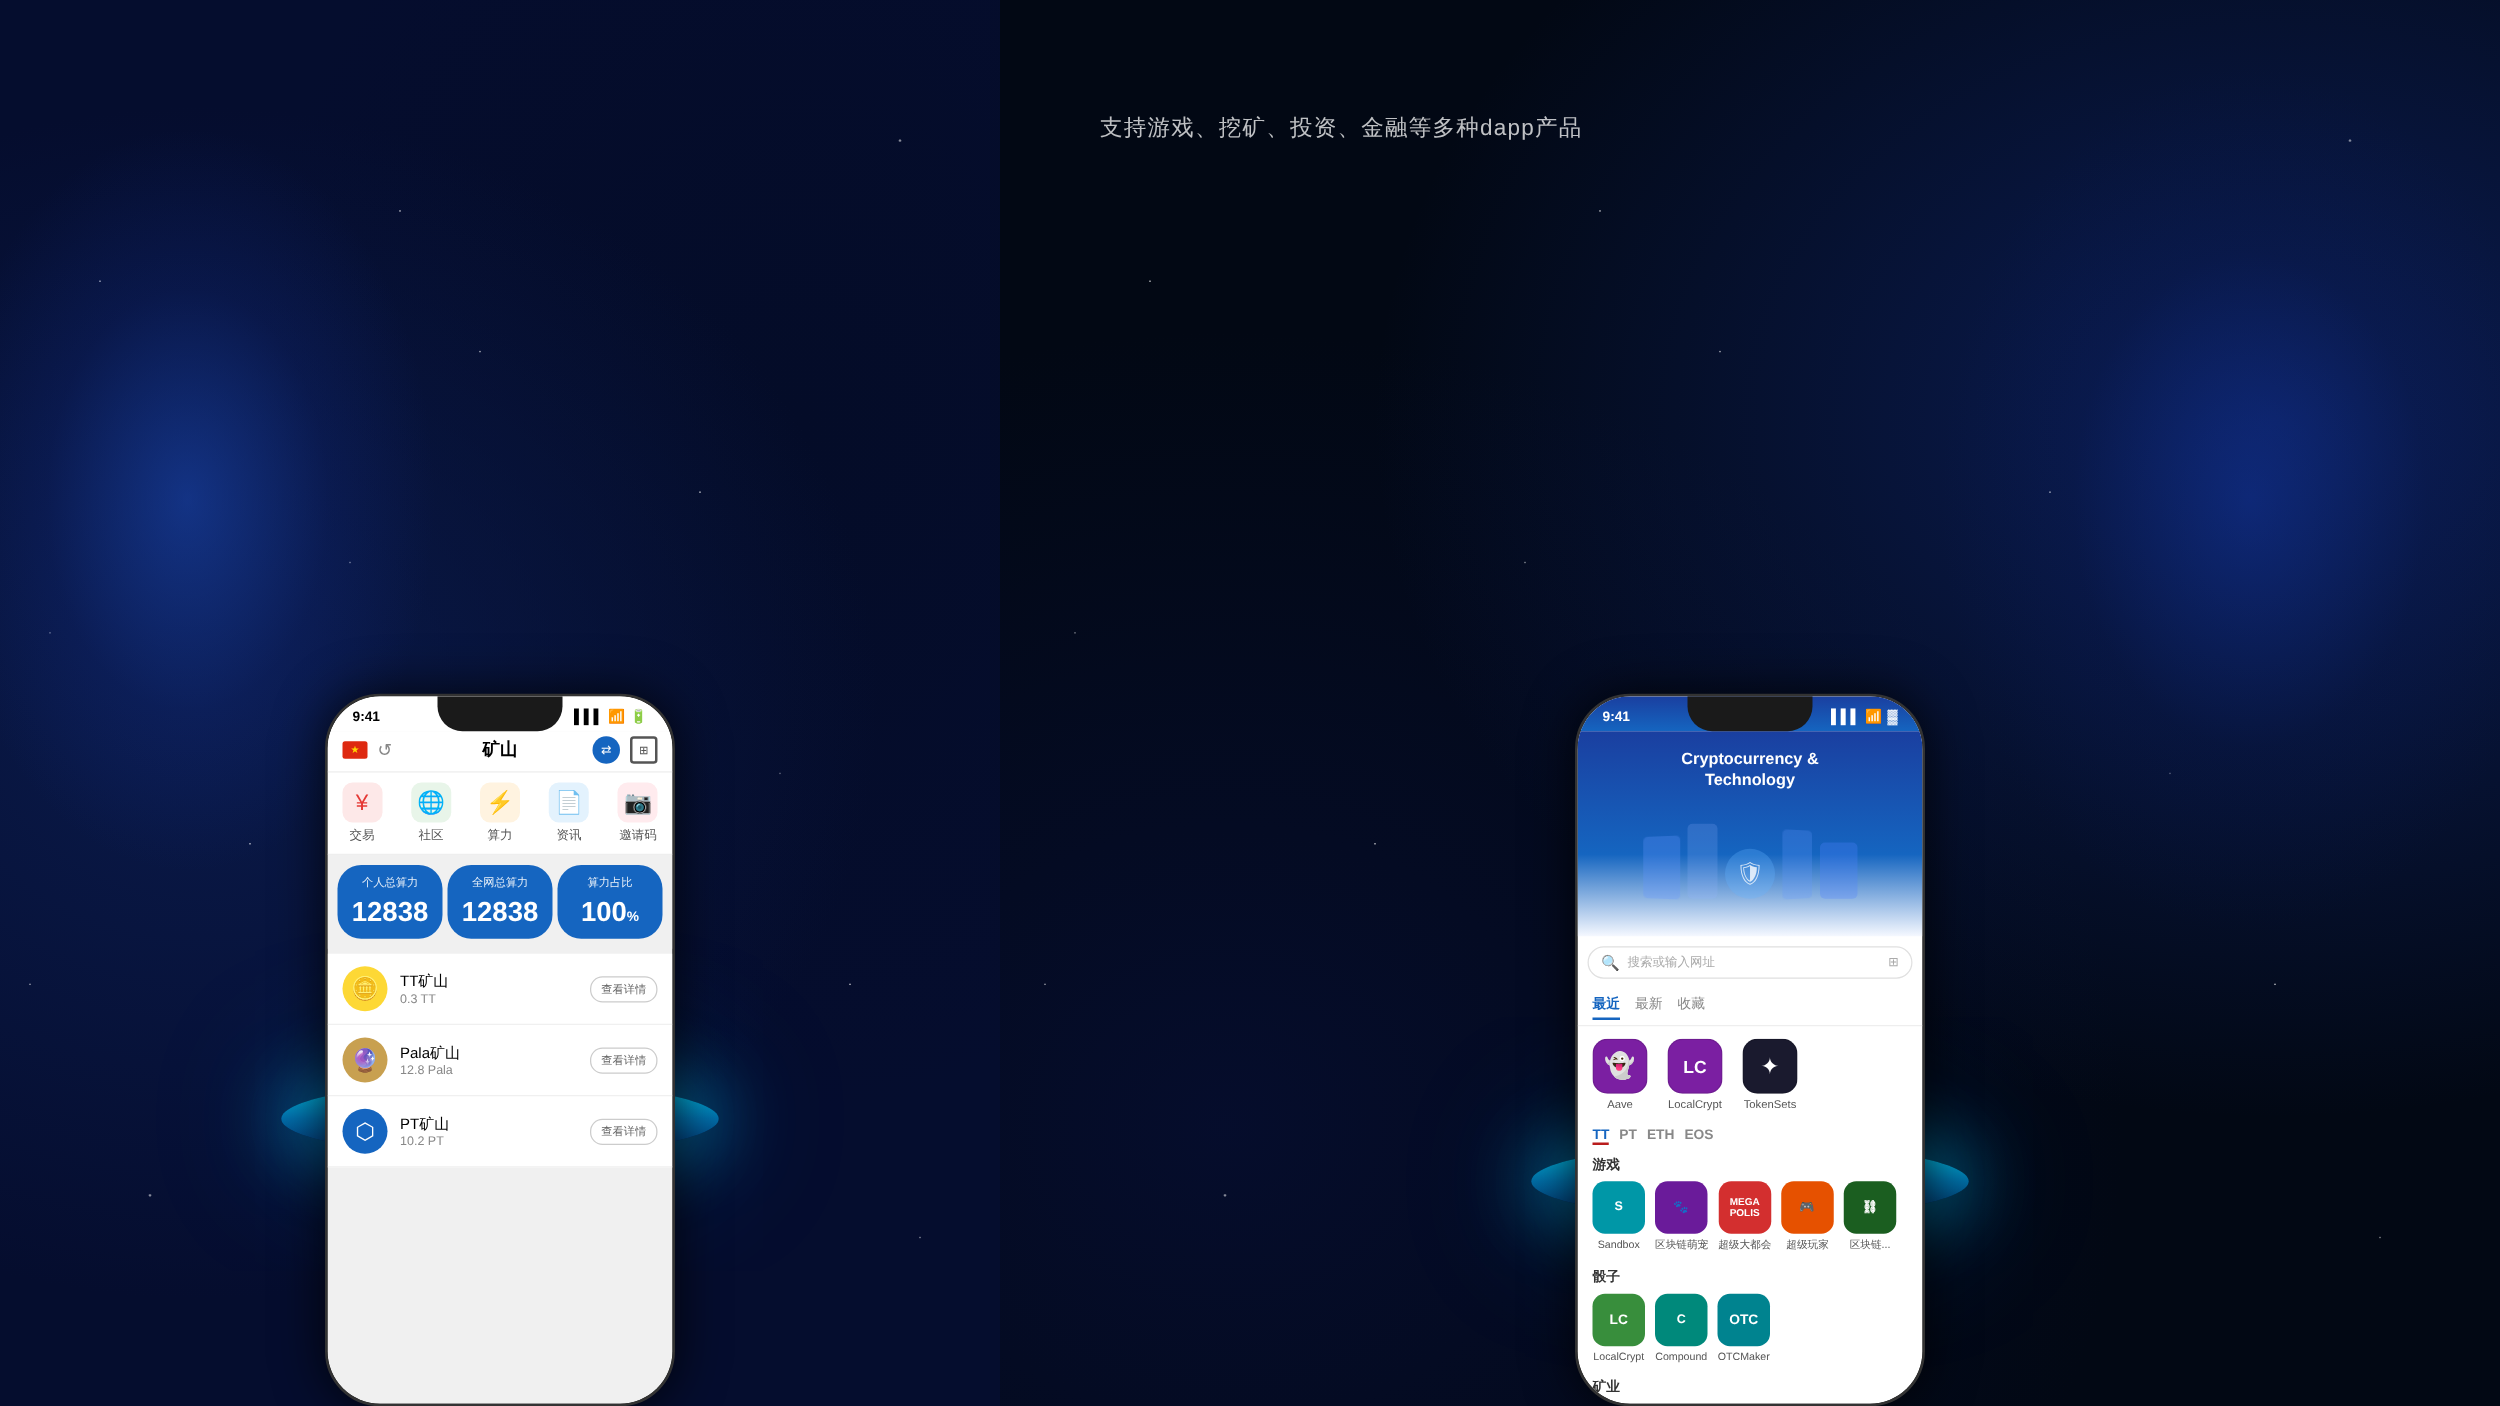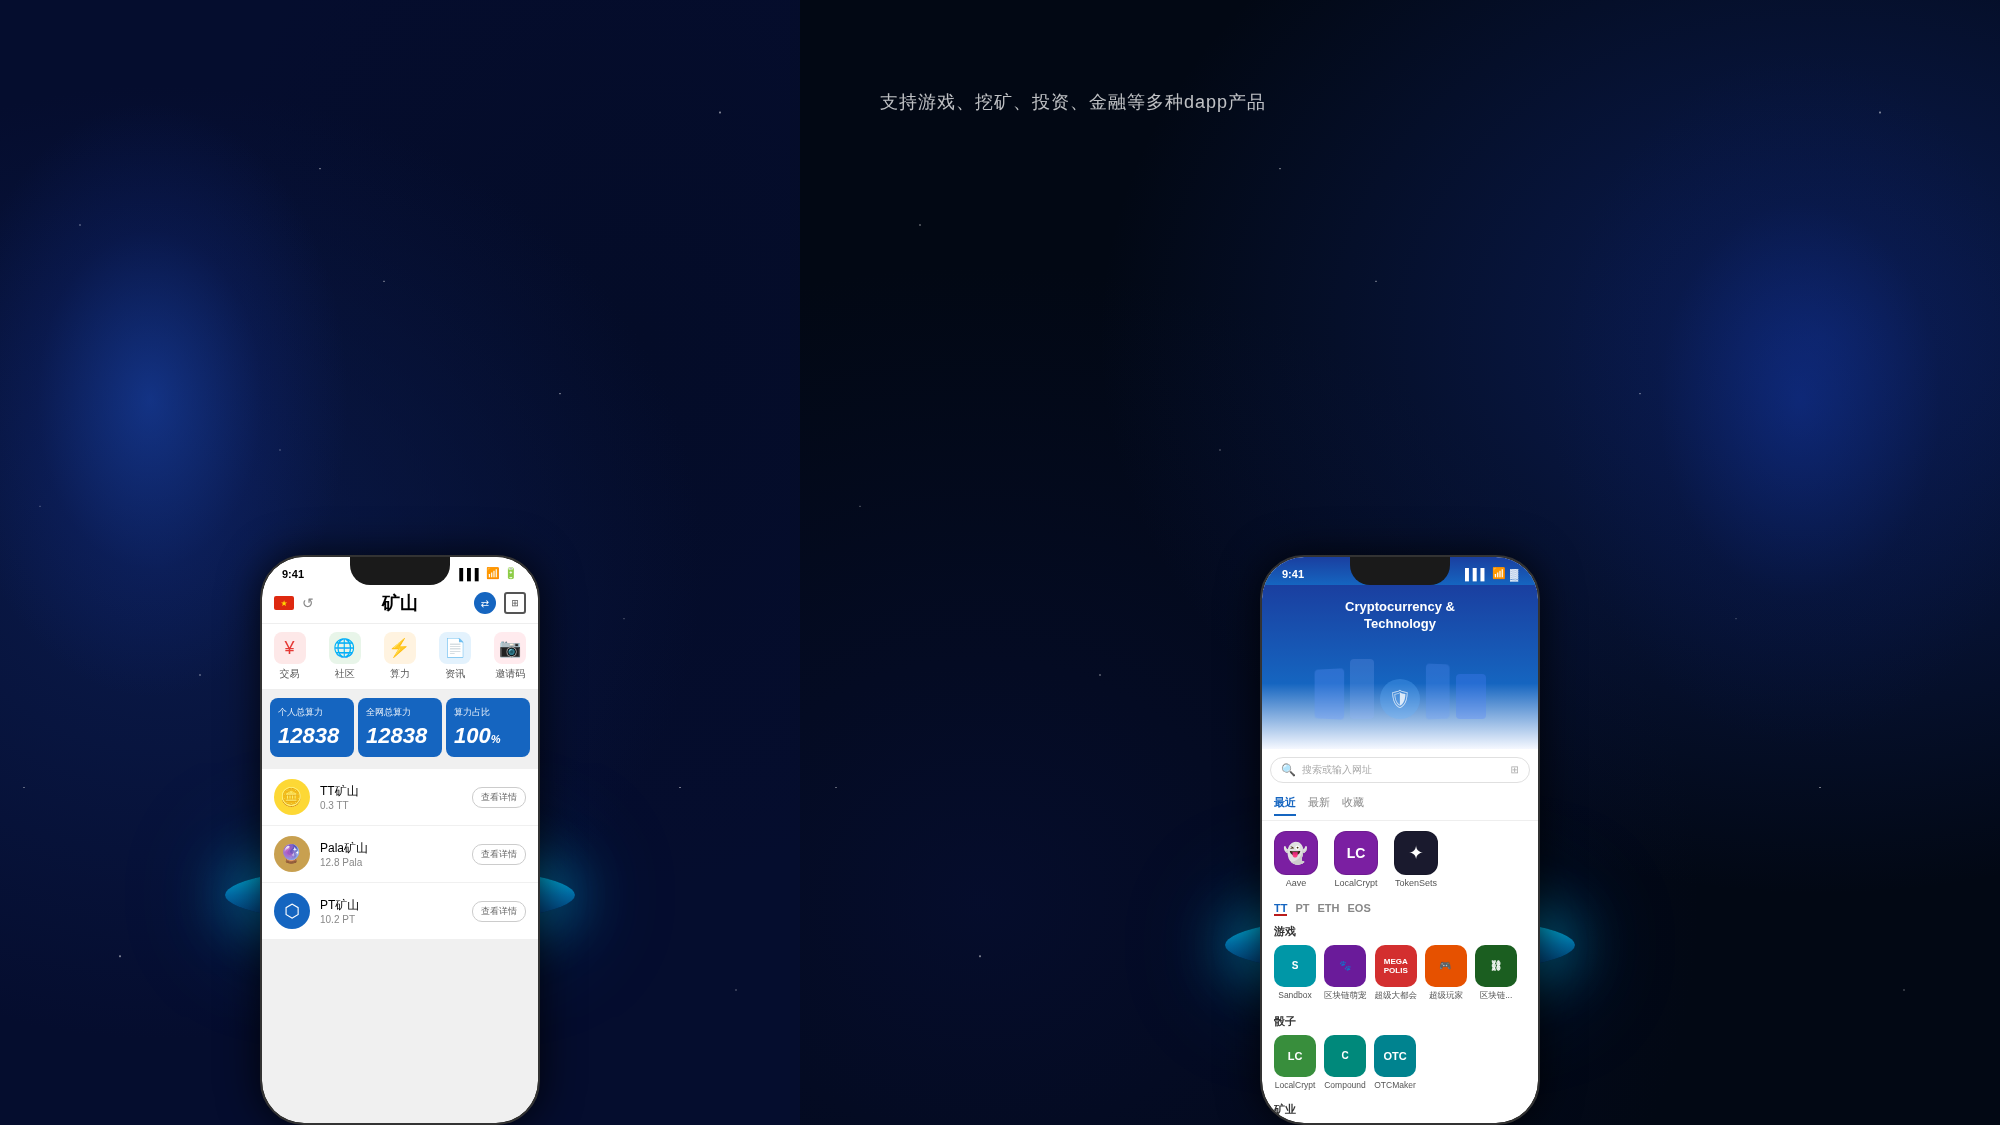--- a/index.html
+++ b/index.html
@@ -272,36 +272,35 @@
     .stats-grid {
       display: grid;
       grid-template-columns: 1fr 1fr 1fr;
       gap: 4px;
       padding: 8px;
       background: #f0f0f0;
     }
 
     .stat-card {
       background: #1565C0;
-      border-radius: 8px;
+      border-radius: 19px;
       padding: 8px;
       color: white;
-      text-align: left;
+      text-align: center;
     }
 
     .stat-label {
       font-size: 9px;
       opacity: 0.9;
       margin-bottom: 4px;
     }
 
     .stat-value {
       font-size: 22px;
       font-weight: 700;
-      font-style: italic;
     }
 
     .stat-unit {
       font-size: 11px;
     }
 
     .mine-list {
       background: white;
       margin: 4px 0 0;
     }
@@ -553,21 +552,21 @@
             <span>📶</span>
             <span>🔋</span>
           </div>
         </div>
 
         <div class="phone-nav">
           <div class="nav-icons-left">
             <span class="flag-icon"></span>
             <span style="font-size:14px; color:#888;">↺</span>
           </div>
-          <span style="font-size:18px; font-weight:600;text-align:center;">矿山</span>
+          <span style="font-size:14px; font-weight:600;text-align:center;">矿山</span>
           <div class="nav-icons-right">
             <div class="icon-circle">⇄</div>
             <div class="icon-square">⊞</div>
           </div>
         </div>
 
         <div class="quick-nav">
           <div class="quick-nav-item">
             <div class="quick-nav-icon" style="background:#FDE8E8; color:#E53935; font-size:18px;">¥</div>
             <span>交易</span>

